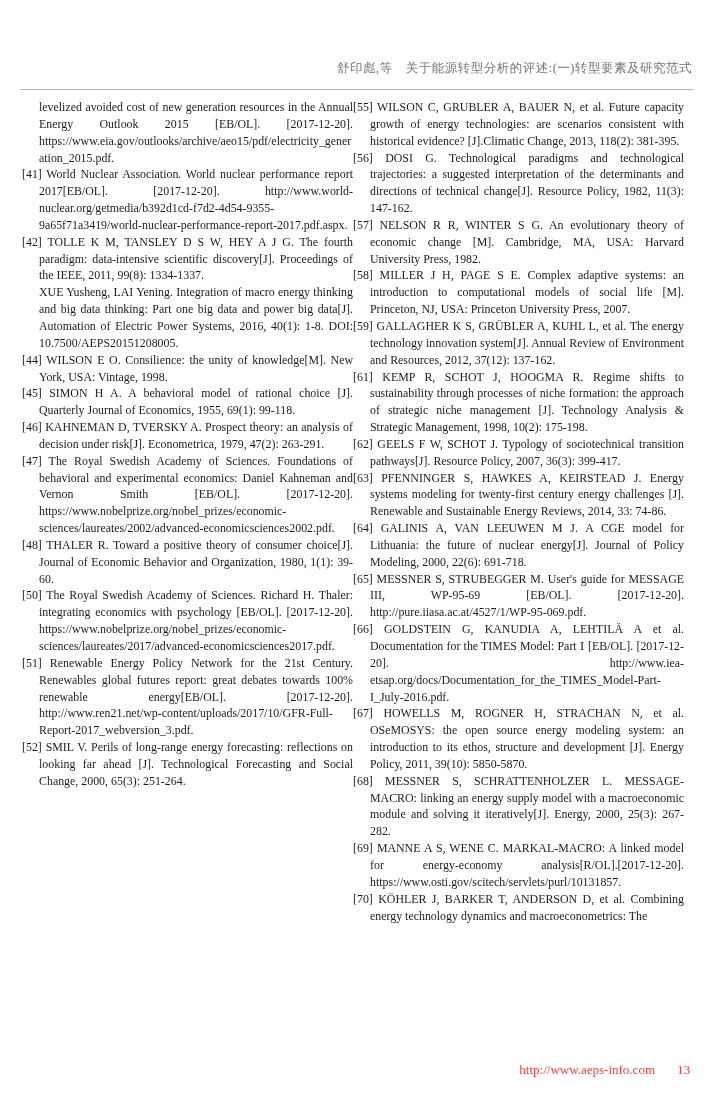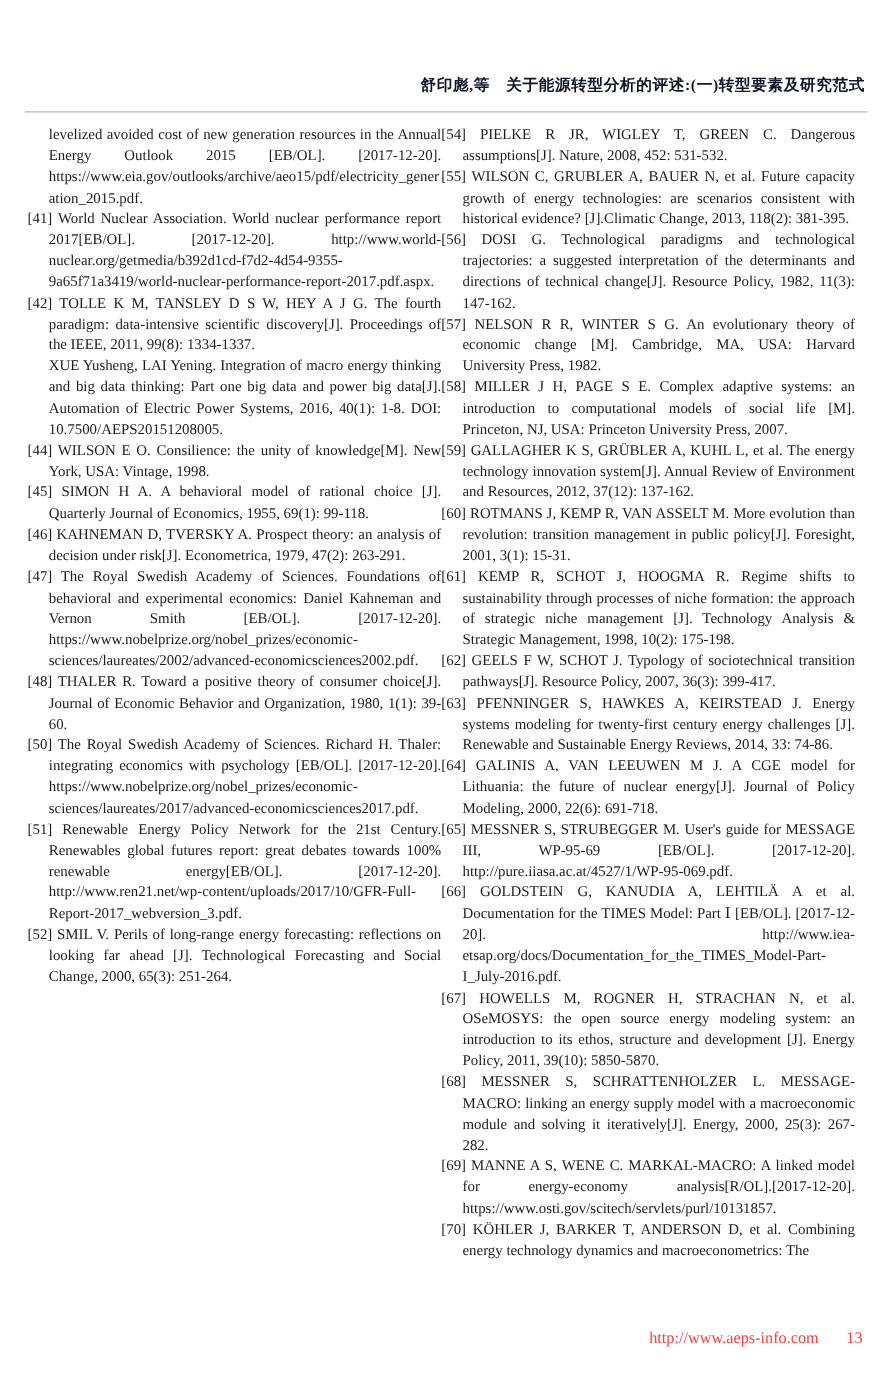--- a/index.html
+++ b/index.html
@@ -12,23 +12,23 @@
     font-family: "Liberation Serif", "DejaVu Serif", serif;
     color: #1c1c1c;
   }
   .running-header {
     position: absolute;
     top: 60px;
     left: 22px;
     right: 22px;
     text-align: right;
     font-size: 12.5px;
-    font-weight: bold;
+    font-weight: normal;
     letter-spacing: 0.5px;
-    color: #0f172a;
+    color: #737373;
   }
   .header-rule {
     position: absolute;
     top: 89px;
     left: 20px;
     right: 20px;
     border: none;
     border-top: 1px solid #b9b9b9;
     margin: 0;
   }
@@ -82,27 +82,25 @@
         <div class="ref"><span class="ref-label">[44]</span><span class="ref-text"> WILSON E O. Consilience: the unity of knowledge[M]. New York, USA: Vintage, 1998.</span></div>
         <div class="ref"><span class="ref-label">[45]</span><span class="ref-text"> SIMON H A. A behavioral model of rational choice [J]. Quarterly Journal of Economics, 1955, 69(1): 99-118.</span></div>
         <div class="ref"><span class="ref-label">[46]</span><span class="ref-text"> KAHNEMAN D, TVERSKY A. Prospect theory: an analysis of decision under risk[J]. Econometrica, 1979, 47(2): 263-291.</span></div>
         <div class="ref"><span class="ref-label">[47]</span><span class="ref-text"> The Royal Swedish Academy of Sciences. Foundations of behavioral and experimental economics: Daniel Kahneman and Vernon Smith [EB/OL]. [2017-12-20]. https://www.nobelprize.org/nobel_prizes/economic-sciences/laureates/2002/advanced-economicsciences2002.pdf.</span></div>
         <div class="ref"><span class="ref-label">[48]</span><span class="ref-text"> THALER R. Toward a positive theory of consumer choice[J]. Journal of Economic Behavior and Organization, 1980, 1(1): 39-60.</span></div>
         <div class="ref"><span class="ref-label">[50]</span><span class="ref-text"> The Royal Swedish Academy of Sciences. Richard H. Thaler: integrating economics with psychology [EB/OL]. [2017-12-20]. https://www.nobelprize.org/nobel_prizes/economic-sciences/laureates/2017/advanced-economicsciences2017.pdf.</span></div>
         <div class="ref"><span class="ref-label">[51]</span><span class="ref-text"> Renewable Energy Policy Network for the 21st Century. Renewables global futures report: great debates towards 100% renewable energy[EB/OL]. [2017-12-20]. http://www.ren21.net/wp-content/uploads/2017/10/GFR-Full-Report-2017_webversion_3.pdf.</span></div>
         <div class="ref"><span class="ref-label">[52]</span><span class="ref-text"> SMIL V. Perils of long-range energy forecasting: reflections on looking far ahead [J]. Technological Forecasting and Social Change, 2000, 65(3): 251-264.</span></div>
       </div>
     <div class="col">
-        <div class="ref"><span class="ref-label">[54]</span><span class="ref-text"> PIELKE R JR, WIGLEY T, GREEN C. Dangerous assumptions[J]. Nature, 2008, 452: 531-532.</span></div>
         <div class="ref"><span class="ref-label">[55]</span><span class="ref-text"> WILSON C, GRUBLER A, BAUER N, et al. Future capacity growth of energy technologies: are scenarios consistent with historical evidence? [J].Climatic Change, 2013, 118(2): 381-395.</span></div>
         <div class="ref"><span class="ref-label">[56]</span><span class="ref-text"> DOSI G. Technological paradigms and technological trajectories: a suggested interpretation of the determinants and directions of technical change[J]. Resource Policy, 1982, 11(3): 147-162.</span></div>
         <div class="ref"><span class="ref-label">[57]</span><span class="ref-text"> NELSON R R, WINTER S G. An evolutionary theory of economic change [M]. Cambridge, MA, USA: Harvard University Press, 1982.</span></div>
         <div class="ref"><span class="ref-label">[58]</span><span class="ref-text"> MILLER J H, PAGE S E. Complex adaptive systems: an introduction to computational models of social life [M]. Princeton, NJ, USA: Princeton University Press, 2007.</span></div>
         <div class="ref"><span class="ref-label">[59]</span><span class="ref-text"> GALLAGHER K S, GRÜBLER A, KUHL L, et al. The energy technology innovation system[J]. Annual Review of Environment and Resources, 2012, 37(12): 137-162.</span></div>
-        <div class="ref"><span class="ref-label">[60]</span><span class="ref-text"> ROTMANS J, KEMP R, VAN ASSELT M. More evolution than revolution: transition management in public policy[J]. Foresight, 2001, 3(1): 15-31.</span></div>
         <div class="ref"><span class="ref-label">[61]</span><span class="ref-text"> KEMP R, SCHOT J, HOOGMA R. Regime shifts to sustainability through processes of niche formation: the approach of strategic niche management [J]. Technology Analysis &amp; Strategic Management, 1998, 10(2): 175-198.</span></div>
         <div class="ref"><span class="ref-label">[62]</span><span class="ref-text"> GEELS F W, SCHOT J. Typology of sociotechnical transition pathways[J]. Resource Policy, 2007, 36(3): 399-417.</span></div>
         <div class="ref"><span class="ref-label">[63]</span><span class="ref-text"> PFENNINGER S, HAWKES A, KEIRSTEAD J. Energy systems modeling for twenty-first century energy challenges [J]. Renewable and Sustainable Energy Reviews, 2014, 33: 74-86.</span></div>
         <div class="ref"><span class="ref-label">[64]</span><span class="ref-text"> GALINIS A, VAN LEEUWEN M J. A CGE model for Lithuania: the future of nuclear energy[J]. Journal of Policy Modeling, 2000, 22(6): 691-718.</span></div>
         <div class="ref"><span class="ref-label">[65]</span><span class="ref-text"> MESSNER S, STRUBEGGER M. User's guide for MESSAGE III, WP-95-69 [EB/OL]. [2017-12-20]. http://pure.iiasa.ac.at/4527/1/WP-95-069.pdf.</span></div>
         <div class="ref"><span class="ref-label">[66]</span><span class="ref-text"> GOLDSTEIN G, KANUDIA A, LEHTILÄ A et al. Documentation for the TIMES Model: Part Ⅰ [EB/OL]. [2017-12-20]. http://www.iea-etsap.org/docs/Documentation_for_the_TIMES_Model-Part-I_July-2016.pdf.</span></div>
         <div class="ref"><span class="ref-label">[67]</span><span class="ref-text"> HOWELLS M, ROGNER H, STRACHAN N, et al. OSeMOSYS: the open source energy modeling system: an introduction to its ethos, structure and development [J]. Energy Policy, 2011, 39(10): 5850-5870.</span></div>
         <div class="ref"><span class="ref-label">[68]</span><span class="ref-text"> MESSNER S, SCHRATTENHOLZER L. MESSAGE-MACRO: linking an energy supply model with a macroeconomic module and solving it iteratively[J]. Energy, 2000, 25(3): 267-282.</span></div>
         <div class="ref"><span class="ref-label">[69]</span><span class="ref-text"> MANNE A S, WENE C. MARKAL-MACRO: A linked model for energy-economy analysis[R/OL].[2017-12-20]. https://www.osti.gov/scitech/servlets/purl/10131857.</span></div>
         <div class="ref"><span class="ref-label">[70]</span><span class="ref-text"> KÖHLER J, BARKER T, ANDERSON D, et al. Combining energy technology dynamics and macroeconometrics: The</span></div>

